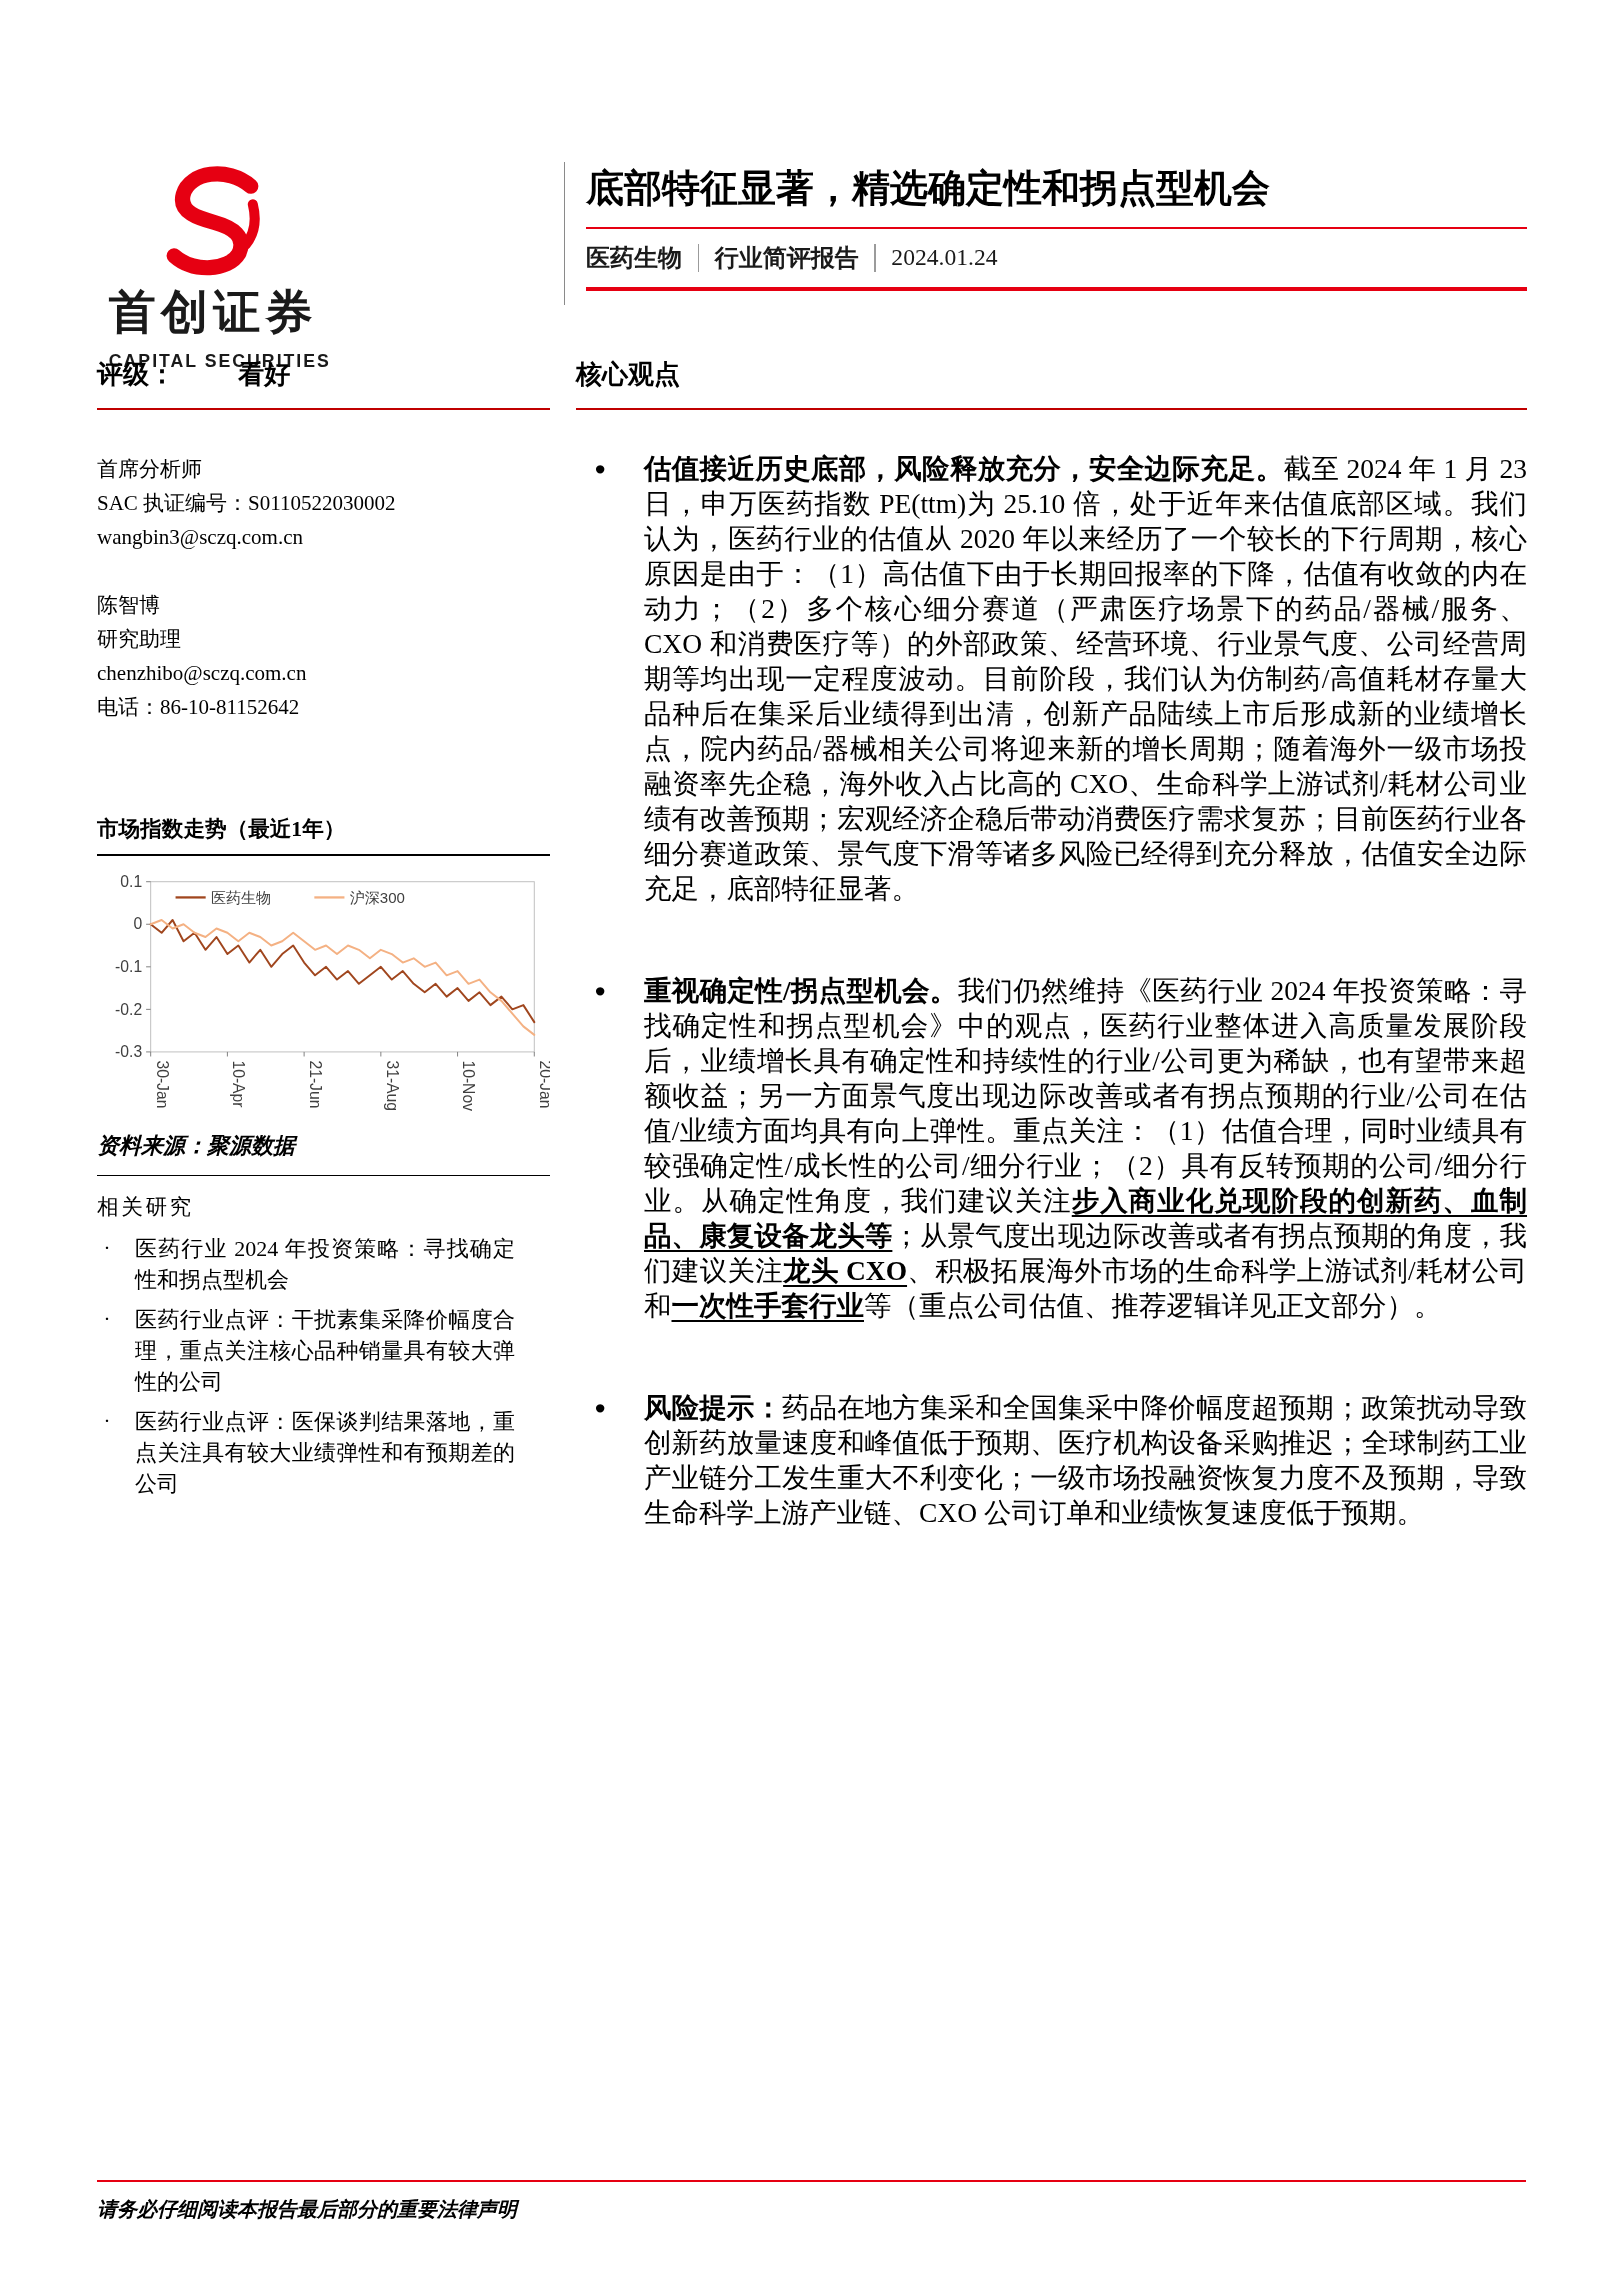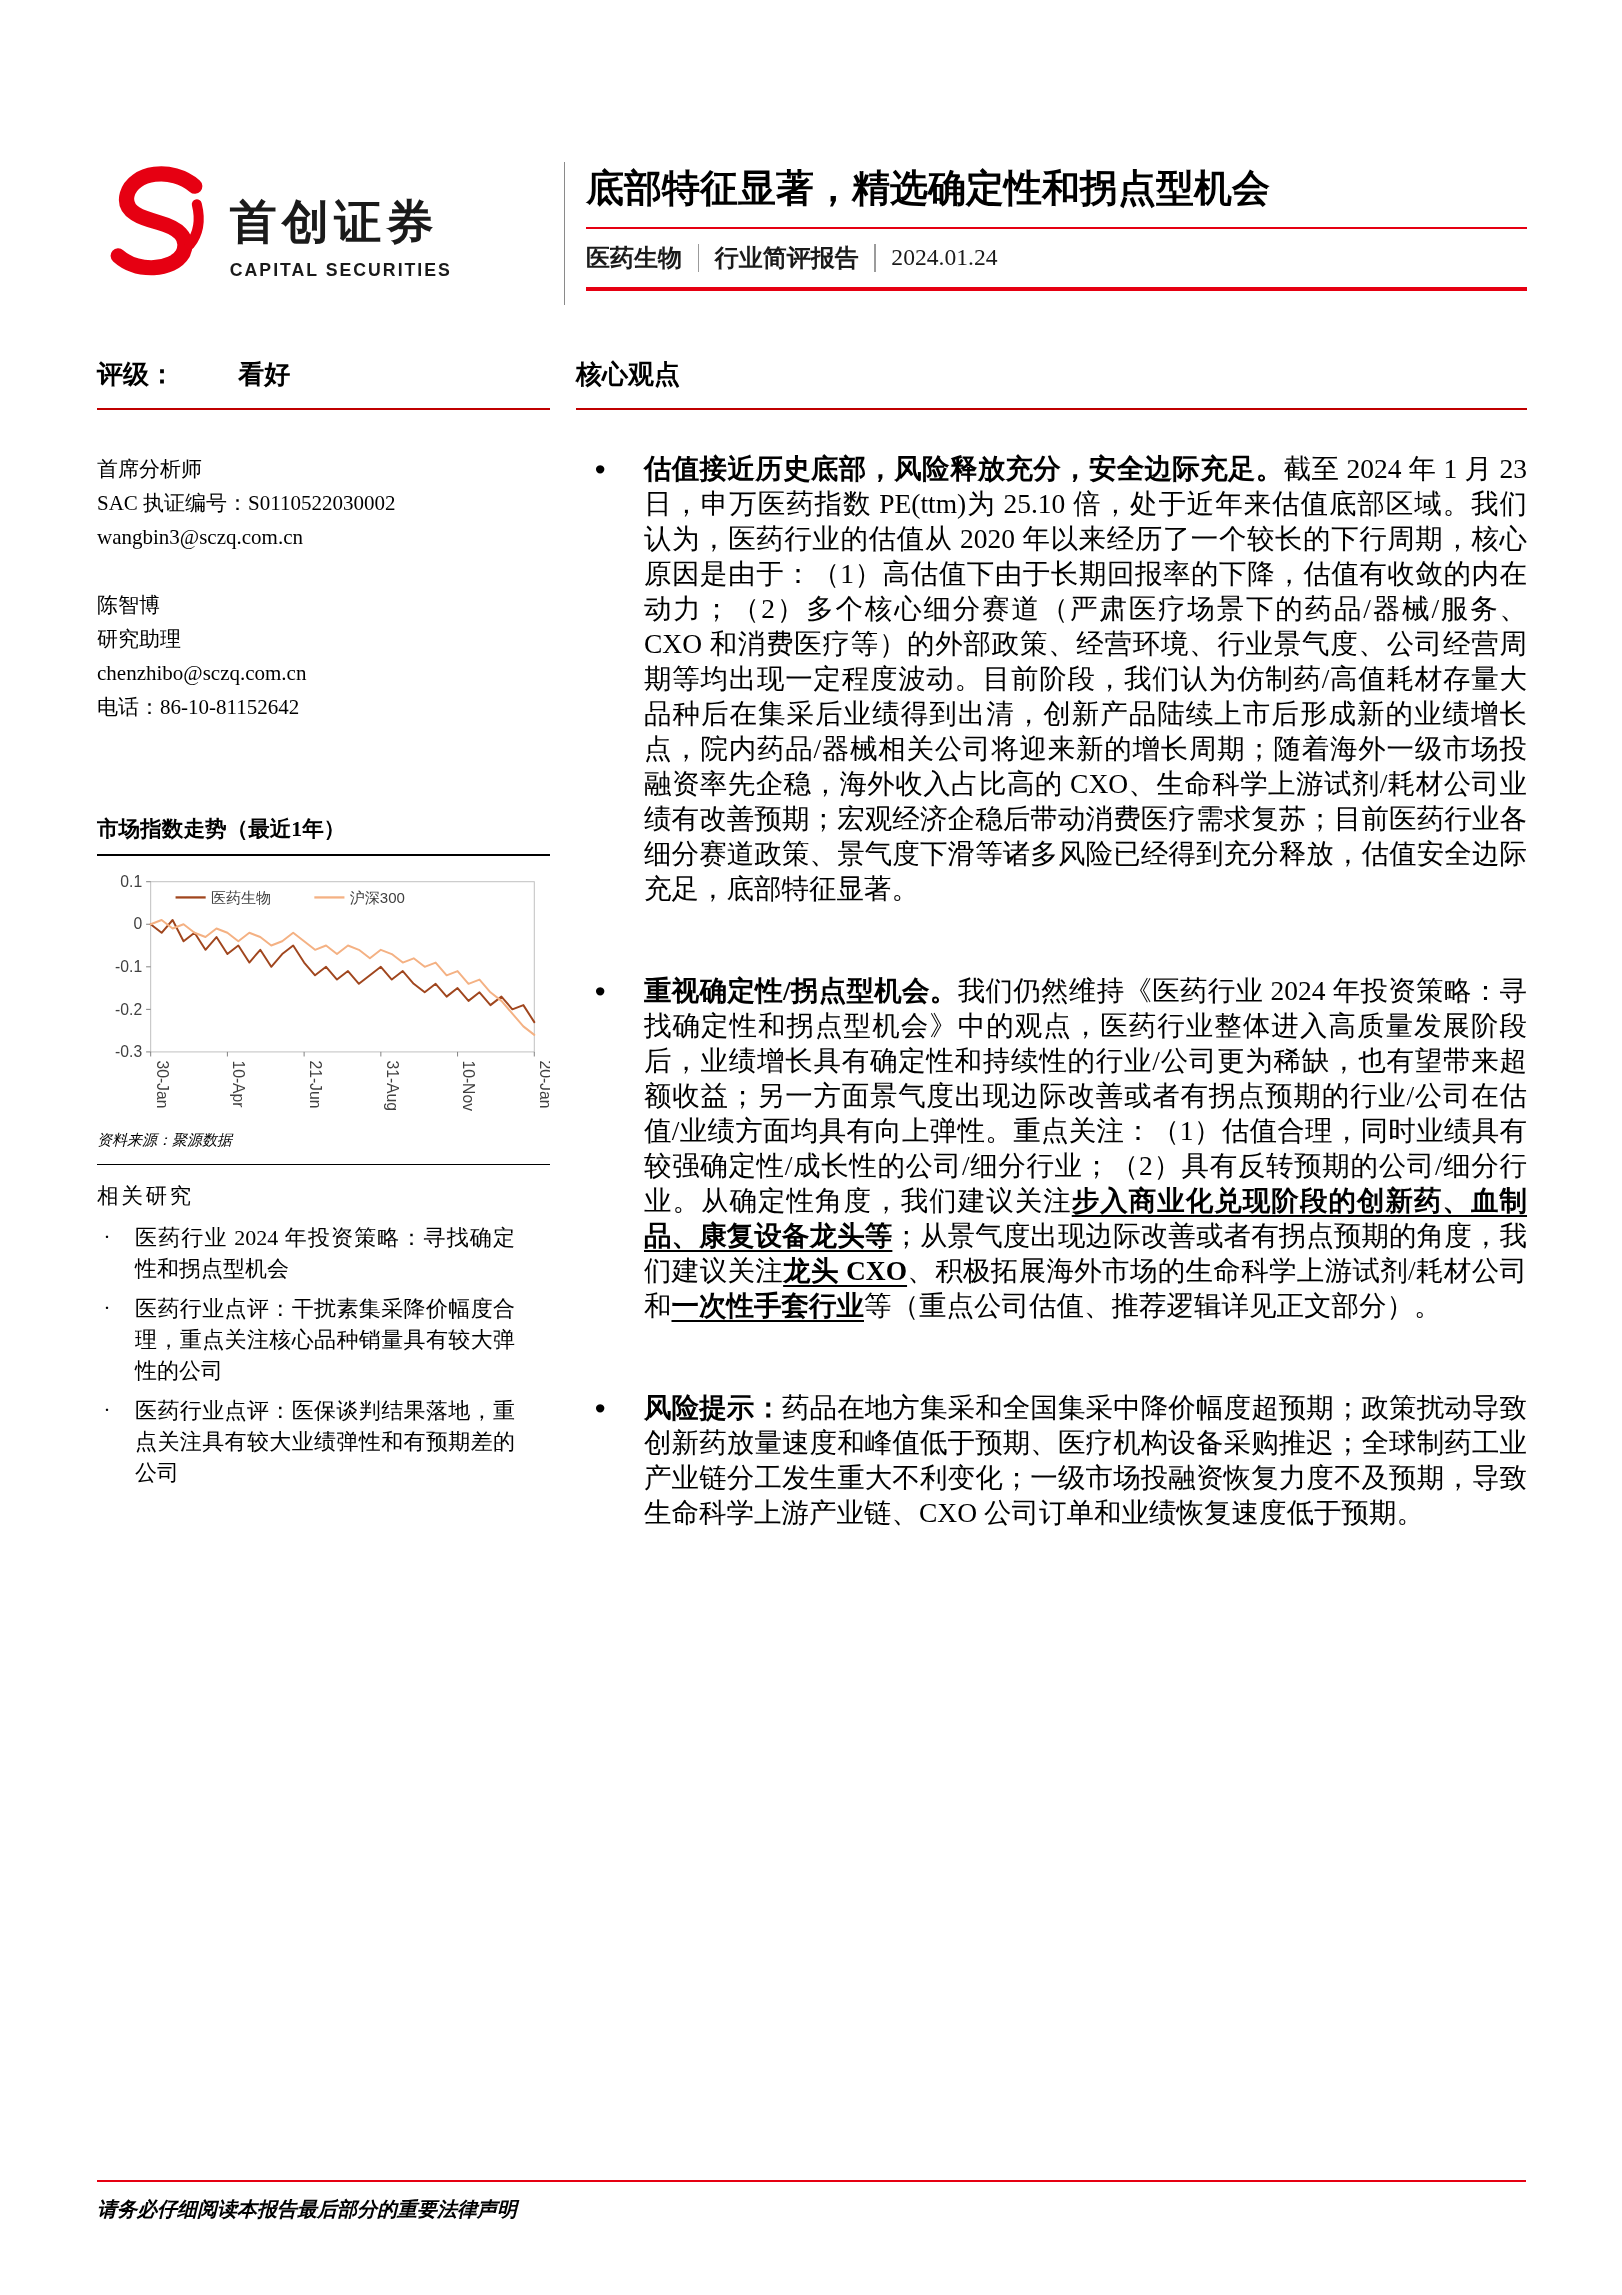--- a/index.html
+++ b/index.html
@@ -3,21 +3,21 @@
 <meta charset="utf-8">
 <style>
   * { margin:0; padding:0; box-sizing:border-box; }
   html,body { background:#ffffff; }
   .page {
     position:relative; width:1623px; height:2295px; background:#ffffff;
     font-family:"Liberation Serif","DejaVu Serif",serif; color:#000; overflow:hidden;
   }
 
   
-  .logo-block { position:absolute; left:97px; top:160px; display:flex; align-items:flex-end; }
+  .logo-block { position:absolute; left:97px; top:160px; display:flex; align-items:center;flex-direction:column; }
   .logo-mark { width:121px; height:121px; }
   .brand-text { margin-left:11.8px; }
   .brand-cn { font-family:"Liberation Sans","DejaVu Sans",sans-serif; font-weight:bold; font-size:47px; letter-spacing:5.2px; color:#1a1a1a; }
   .brand-en { font-family:"Liberation Sans","DejaVu Sans",sans-serif; font-weight:bold; font-size:17.7px; letter-spacing:2px; color:#1a1a1a; margin-top:6.5px; }
   .header-vdivider { position:absolute; left:564px; top:162px; width:1.3px; height:143px; background:#8a8a8a; }
 
   .title-block { position:absolute; left:586px; top:165px; width:941px; }
   .report-title { font-family:"Liberation Sans","DejaVu Sans",sans-serif; font-weight:bold; font-size:38px; color:#000; line-height:1.25; }
   .rule { border:0; }
   .rule-red-thin { height:2px; background:#e60012; margin-top:14.4px; }
@@ -32,21 +32,21 @@
   .rating-row { font-family:"Liberation Sans","DejaVu Sans",sans-serif; font-weight:bold; font-size:26px; }
   .rating-value { margin-left:56px; }
   .rating-rule { height:2.6px; background:#c00000; margin-top:15.7px; }
   .analyst { margin-top:42px; font-size:21px; line-height:34px; }
   .analyst .a-line { white-space:nowrap; }
   .analyst + .analyst { margin-top:34px; }
   .chart-title { margin-top:90px; font-size:21.6px; font-weight:bold; }
   .chart-title-rule { height:2px; background:#000; margin-top:10.5px; }
   .chart-box { margin-top:6.5px; width:453px; height:262px; }
   .chart-box svg { width:453px; height:262px; display:block; font-family:"Liberation Sans","DejaVu Sans",sans-serif; }
-  .chart-source { margin-top:6.5px; font-size:15px; font-weight:normal; font-style:italic; }
+  .chart-source { margin-top:6.5px; font-size:22px; font-weight:bold; font-style:italic; }
   .source-rule { height:1.3px; background:#000; margin-top:14.4px; }
   .related-title { margin-top:15.7px; font-size:21.6px; letter-spacing:2.6px; }
   .related-list { margin-top:11.8px; }
   .related-item { display:flex; margin-bottom:9.2px; }
   .related-marker { width:38px; padding-left:6.5px; font-size:21px; line-height:31px; }
   .related-text { width:380px; font-size:22px; line-height:31px; text-align:justify; }
 
   
   .main-col { position:absolute; left:576px; top:357px; width:951px; }
   .section-heading { font-family:"Liberation Sans","DejaVu Sans",sans-serif; font-weight:bold; font-size:26px; }

